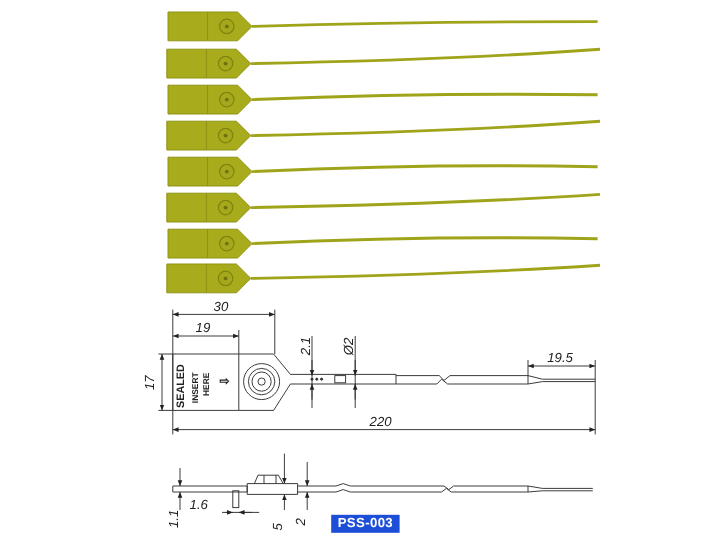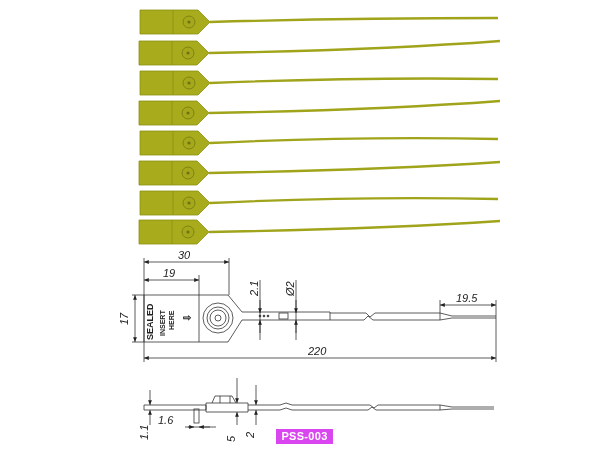--- a/index.html
+++ b/index.html
@@ -2,21 +2,21 @@
 <html><head>
 <meta charset="utf-8">
 <style>
   html, body { margin: 0; padding: 0; background: #ffffff; }
   body { width: 600px; height: 450px; position: relative; overflow: hidden;
          font-family: "Liberation Sans", sans-serif; }
   #stage { position: absolute; left: 0; top: 0; width: 600px; height: 450px; }
   .dim-text { font-family: "Liberation Sans", sans-serif; font-style: italic; font-size: 11px; fill: #222; }
   .tag-text { font-family: "Liberation Sans", sans-serif; font-weight: bold; font-size: 7px; fill: #222; }
   #badge { position: absolute; left: 276px; top: 429px; width: 57px; height: 15px;
-           background: #d946ef; color: #ffffff; font-weight: bold; font-size: 11px;
+           background: #1d4ed8; color: #ffffff; font-weight: bold; font-size: 11px;
            line-height: 15px; text-align: center; font-family: "Liberation Sans", sans-serif;
            letter-spacing: 0.3px; }
 </style>
 </head>
 <body>
 
 <svg id="stage" viewBox="0 0 600 450" xmlns="http://www.w3.org/2000/svg">
   <defs>
     <marker id="arr" viewBox="0 0 10 10" refX="10" refY="5" markerWidth="6" markerHeight="6" orient="auto-start-reverse">
       <path d="M0,1 L10,5 L0,9 z" fill="#222"></path>

